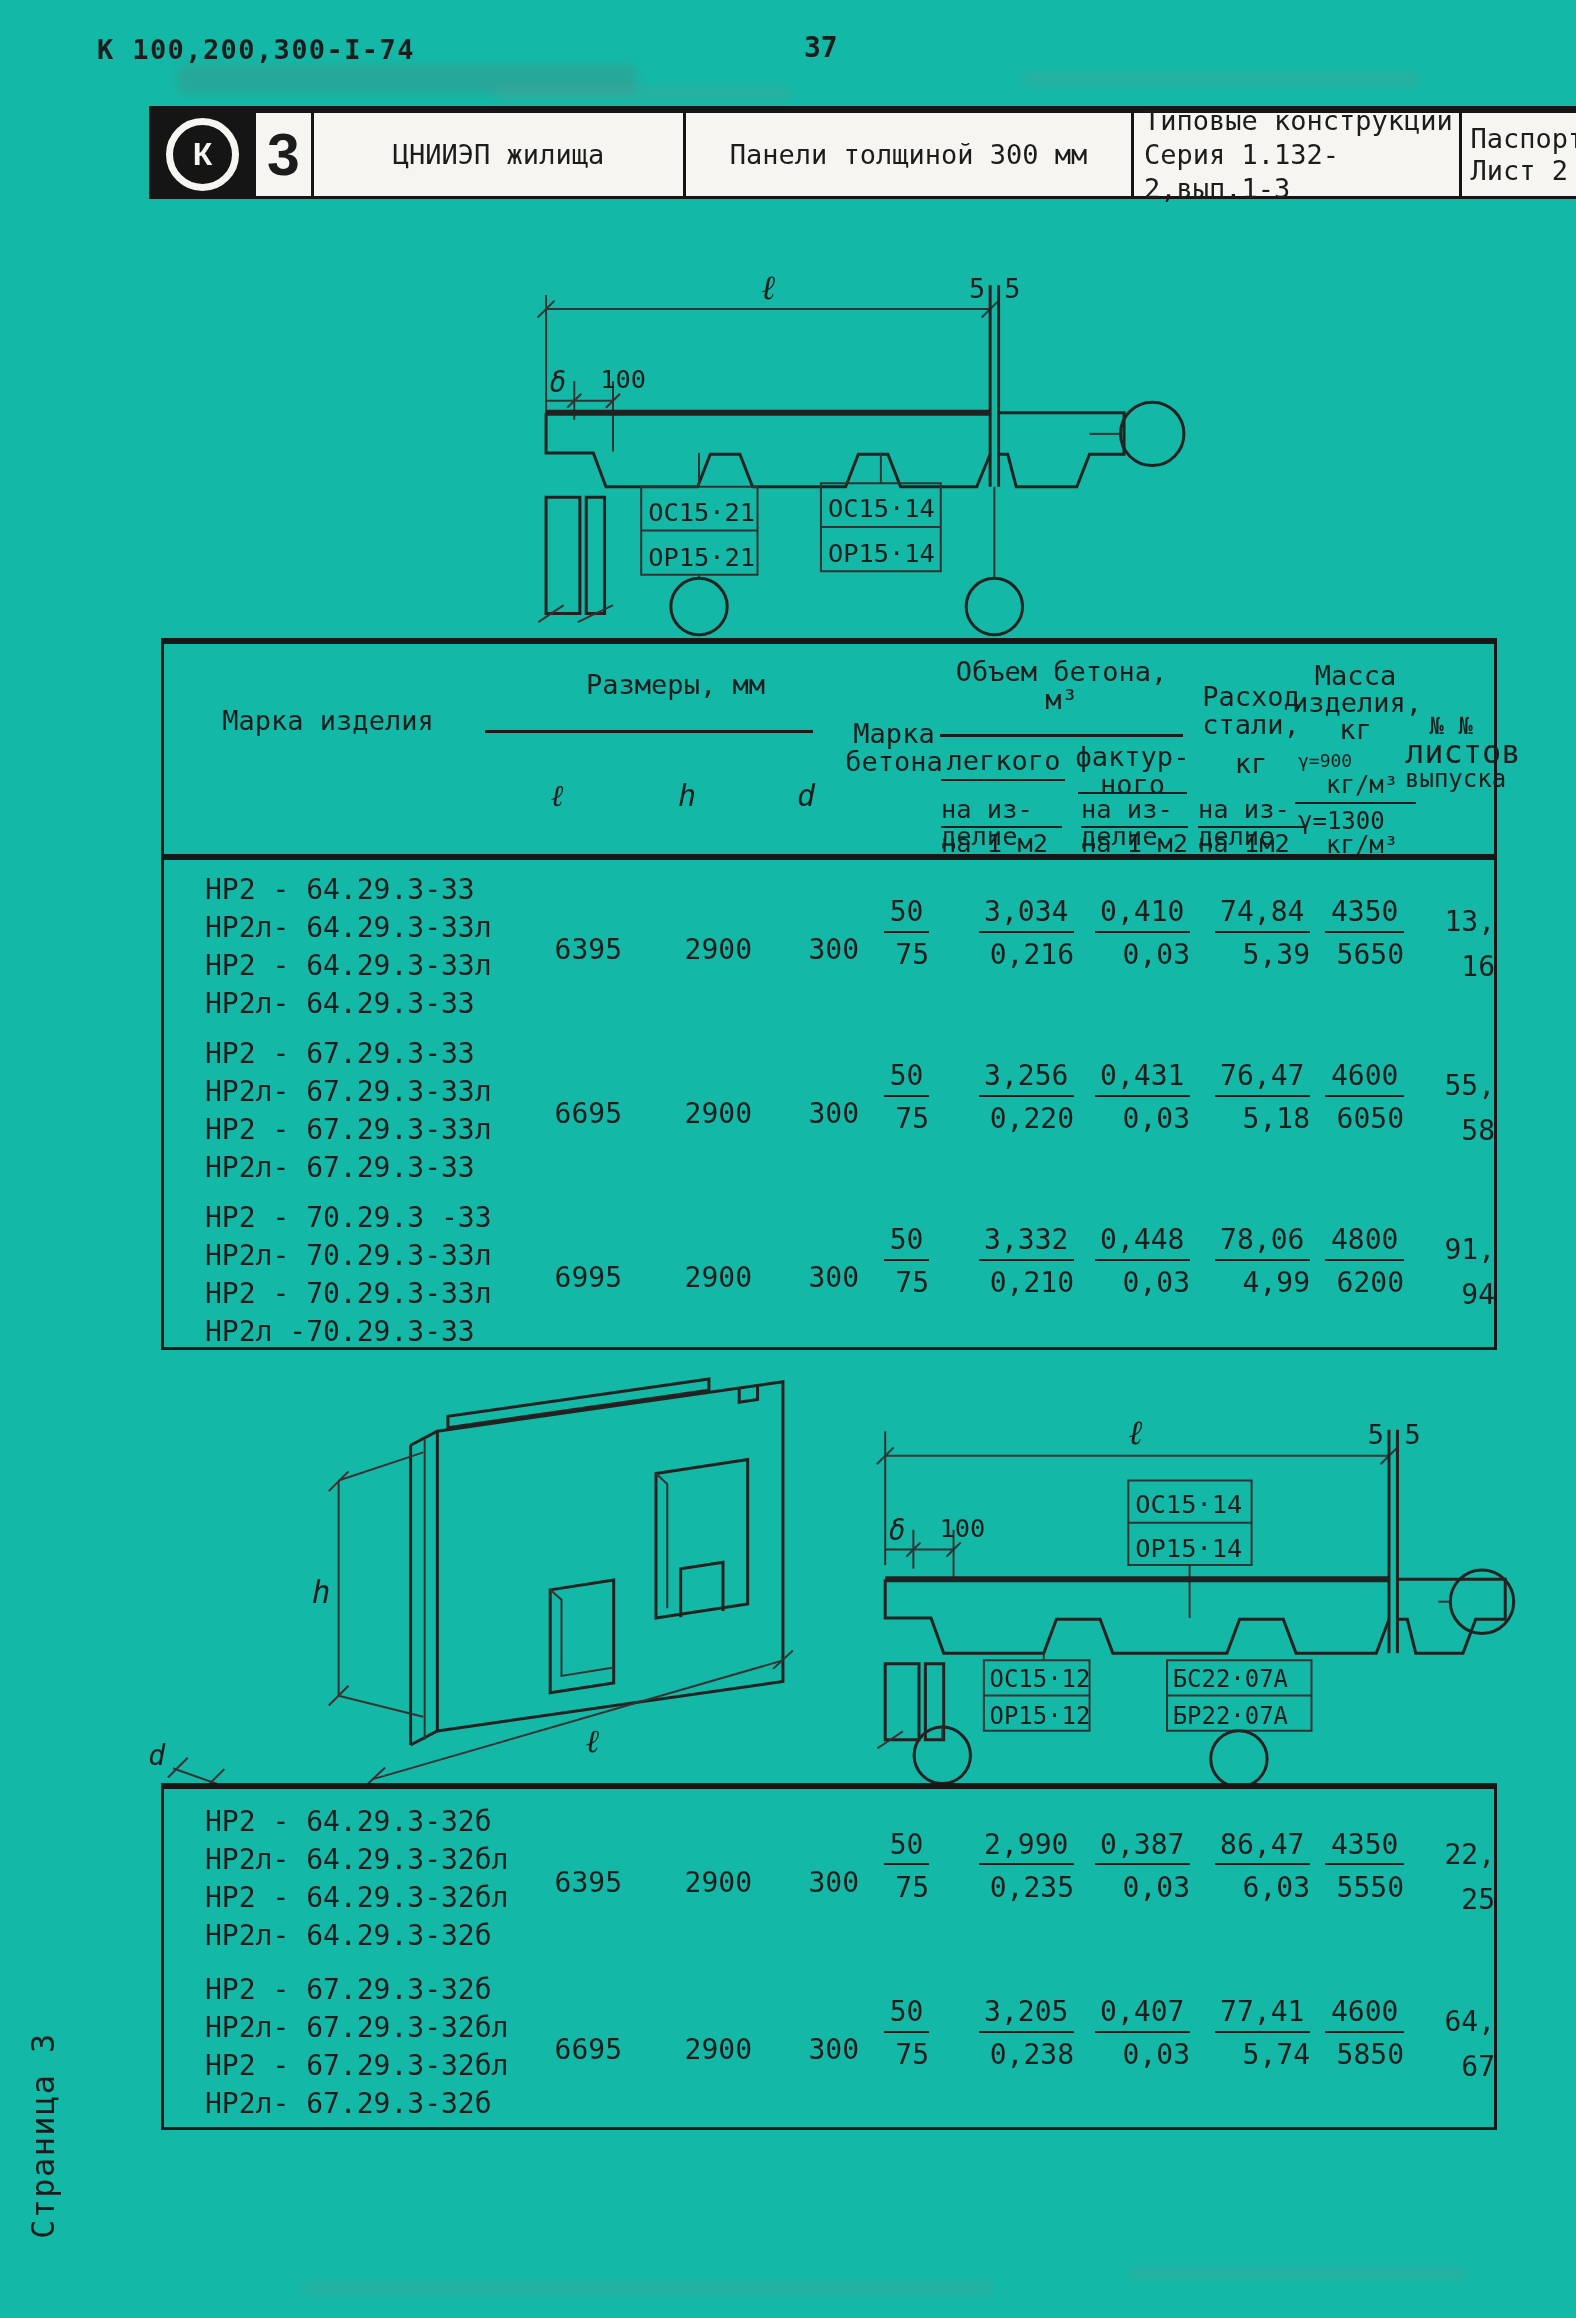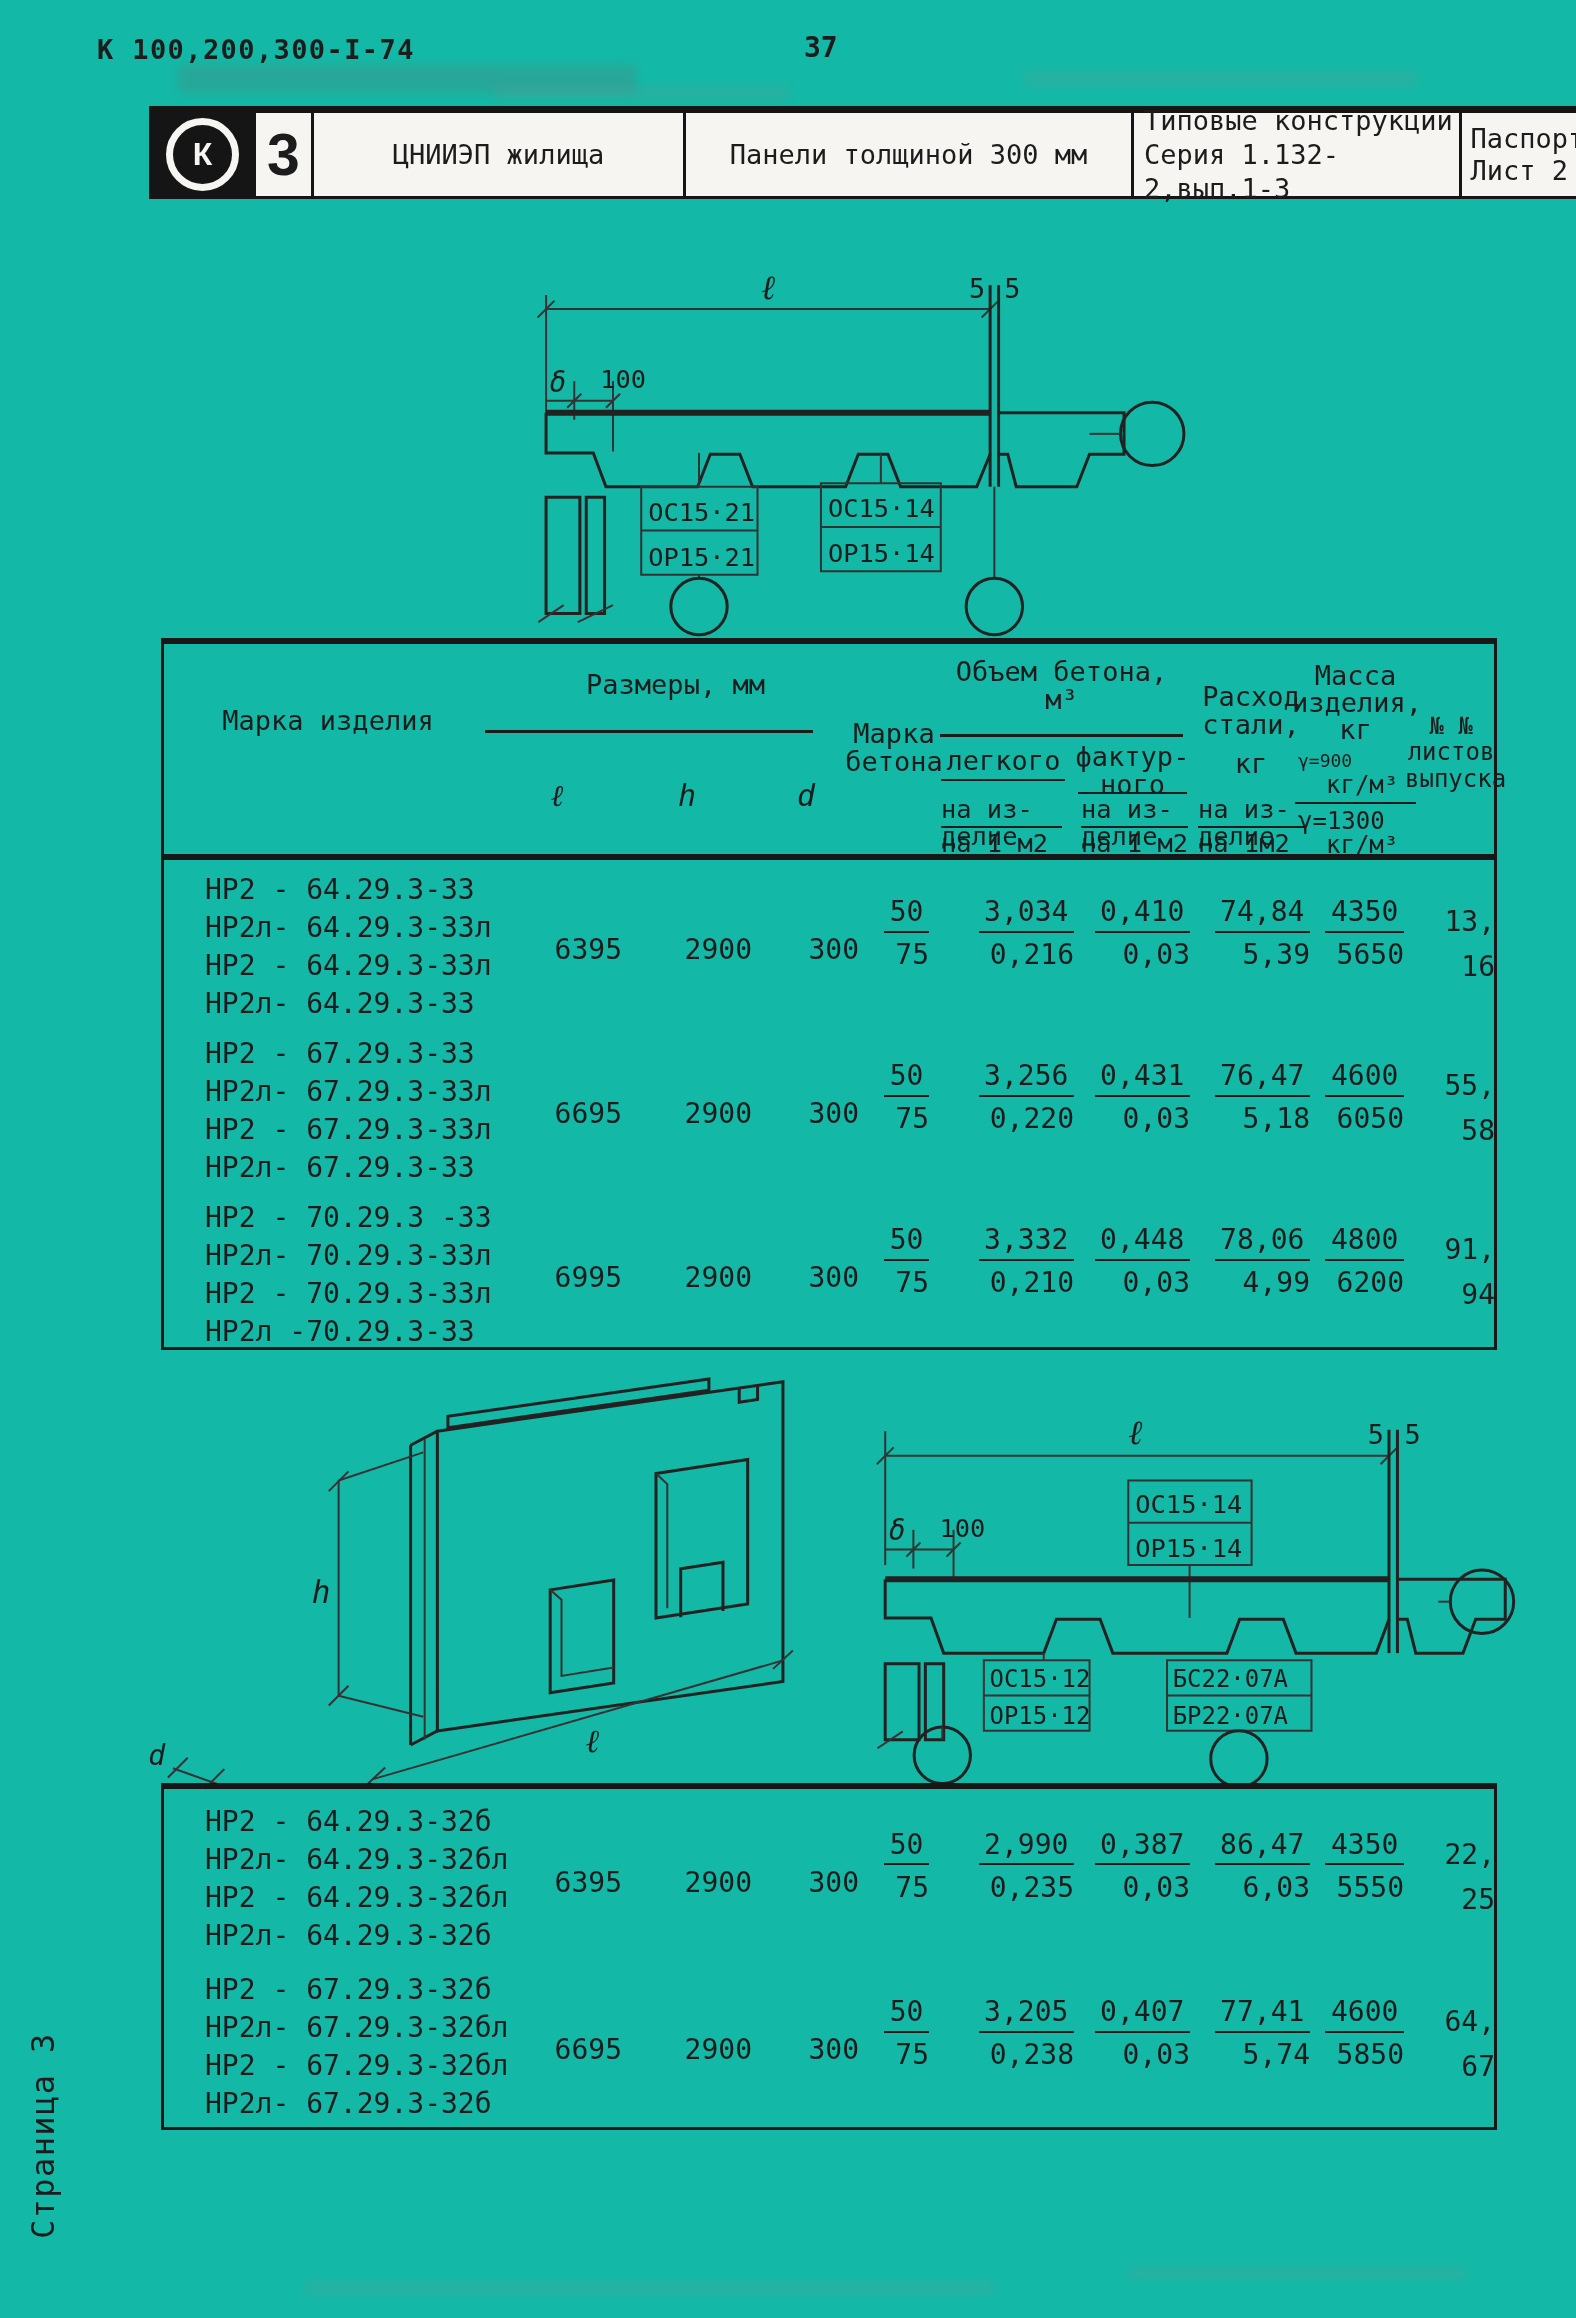--- a/index.html
+++ b/index.html
@@ -178,21 +178,21 @@
       <div class="hd" style="left:1028px;width:118px;top:106px;">кг</div>
       <div class="hd" style="left:1128px;width:127px;top:18.3px;">Масса</div>
       <div class="hd" style="left:1128px;width:127px;top:45px;">изделия,</div>
       <div class="hd" style="left:1128px;width:127px;top:72px;">кг</div>
       <div class="hd-s" style="left:1134px;width:127px;top:103px;font-size:18px;">γ=900</div>
       <div class="hd-s" style="left:1162px;width:106px;top:128px;font-size:24px;">кг/м³</div>
       <div class="bar" style="left:1131px;width:121px;top:158px;height:2.1px;"></div>
       <div class="hd-s" style="left:1134px;width:127px;top:164px;font-size:24px;">γ=1300</div>
       <div class="hd-s" style="left:1162px;width:106px;top:188px;font-size:24px;">кг/м³</div>
       <div class="hd" style="left:1241px;width:92px;top:68px;font-size:24px;">№ №</div>
-      <div class="hd" style="left:1241px;width:92px;top:94px;font-size:24px;">листов</div>
+      <div class="hd" style="left:1241px;width:92px;top:94px;font-size:32px;">листов</div>
       <div class="hd" style="left:1241px;width:92px;top:121px;font-size:24px;">выпуска</div>
 
       <div class="hd-s" style="left:777px;top:152px;">
         <div>на из-</div>
         <div>делие</div>
       </div>
       <div class="hd-s fbar" style="left:777px;width:121px;top:182px;">на 1 м2</div>
       <div class="hd-s" style="left:917px;top:152px;">
         <div>на из-</div>
         <div>делие</div>

